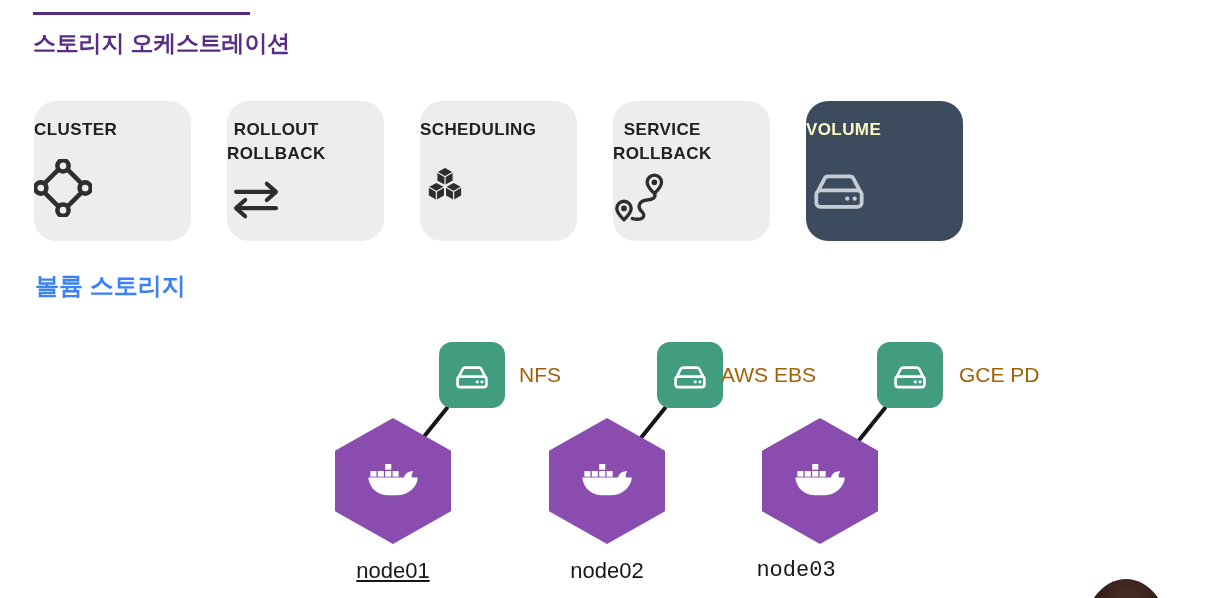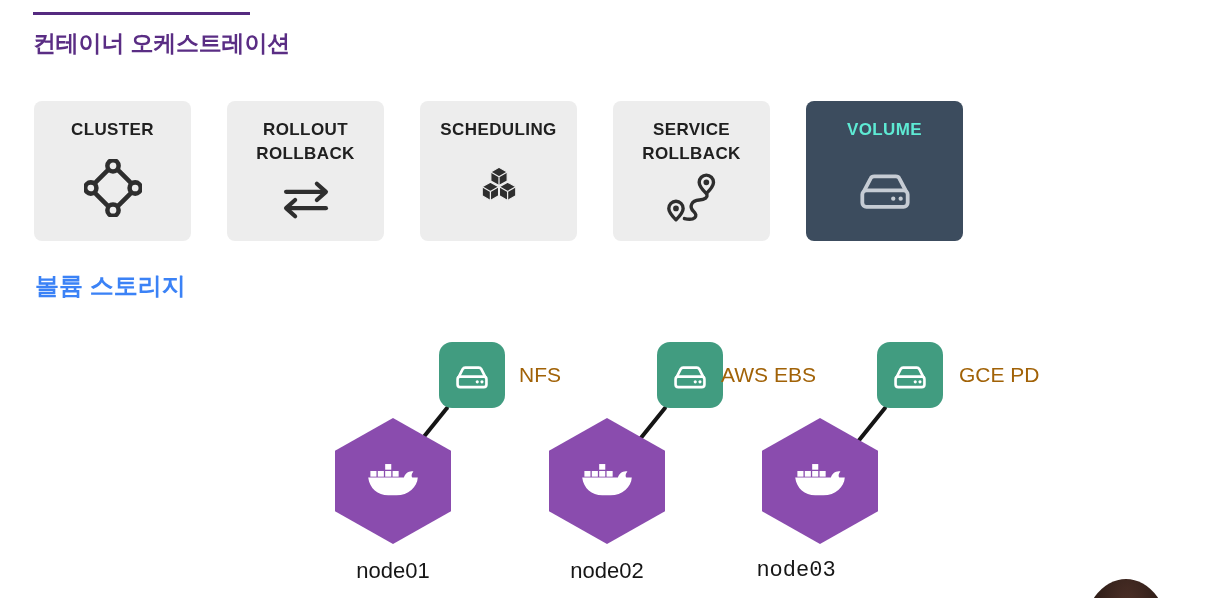--- a/index.html
+++ b/index.html
@@ -18,31 +18,31 @@
     position:absolute; left:33px; top:28px;
     font-size:23px; font-weight:600; color:#5a2d84;
     letter-spacing:-0.2px;
   }
   .tiles-row {
     position:absolute; left:34px; top:101px;
     display:flex; gap:36px;
   }
   .tile {
     width:157px; height:140px;
-    background:#ededed; border-radius:8px;
-    display:flex; flex-direction:column; align-items:center;
+    background:#ededed; border-radius:22px;
+    display:flex; flex-direction:column; align-items:flex-start;
     color:#2e2e2e;
   }
   .tile.active { background:#3c4c5e; color:#c6ccd4; }
   .tile-label {
     margin-top:17px; text-align:center;
     font-size:17px; font-weight:700; letter-spacing:0.4px;
     line-height:24px; color:#202020;
   }
-  .tile.active .tile-label { color:#5eead4; }
+  .tile.active .tile-label { color:#fef9c3; }
   .tile-icon-wrap { flex:1; display:flex; align-items:center; justify-content:center; padding-bottom:8px; }
   .section-title {
     position:absolute; left:35px; top:270px;
     font-size:24px; font-weight:600; color:#3b82f6;
   }
   .diagram { position:absolute; left:0; top:330px; width:1214px; height:268px; }
   .connector-svg { position:absolute; left:0; top:0; width:1214px; height:268px; }
   .storage-box {
     position:absolute; top:12px; width:66px; height:66px;
     background:#419c80; border-radius:13px;
@@ -65,35 +65,35 @@
     clip-path:polygon(50% 0%, 100% 26%, 100% 74%, 50% 100%, 0% 74%, 0% 26%);
     display:flex; align-items:center; justify-content:center;
   }
   .hex-node.h0 { left:335px; }
   .hex-node.h1 { left:549px; }
   .hex-node.h2 { left:762px; }
   .node-label {
     position:absolute; top:228px; width:160px;
     text-align:center; font-size:22px; color:#161616;
   }
-  .node-label.n0 { left:313px; }
+  .node-label.n0 { left:313px;text-decoration:underline; }
   .node-label.n1 { left:527px; }
   .node-label.n2 { left:716px;font-family:Liberation Mono, monospace; }
   .presenter-photo {
     position:absolute; left:1082px; top:579px;
     width:88px; height:120px; border-radius:50%;
     background:radial-gradient(ellipse at 52% 28%, #503229 0%, #33201a 45%, #20120e 100%);
   }
   svg { display:block; }
 </style>
 </head>
 <body>
 
 <div class="accent-line"></div>
-<div class="page-title">컨테이너 오케스트레이션</div>
+<div class="page-title">스토리지 오케스트레이션</div>
 
 <div class="tiles-row">
 
   <div class="tile">
     <div class="tile-label">
       <span>CLUSTER</span>
     </div>
     <div class="tile-icon-wrap">
       <svg width="58" height="58" viewBox="0 0 64 64" fill="none" stroke="currentColor" stroke-width="5">
         <rect x="14" y="14" width="36" height="36" rx="10" transform="rotate(45 32 32)"></rect>

